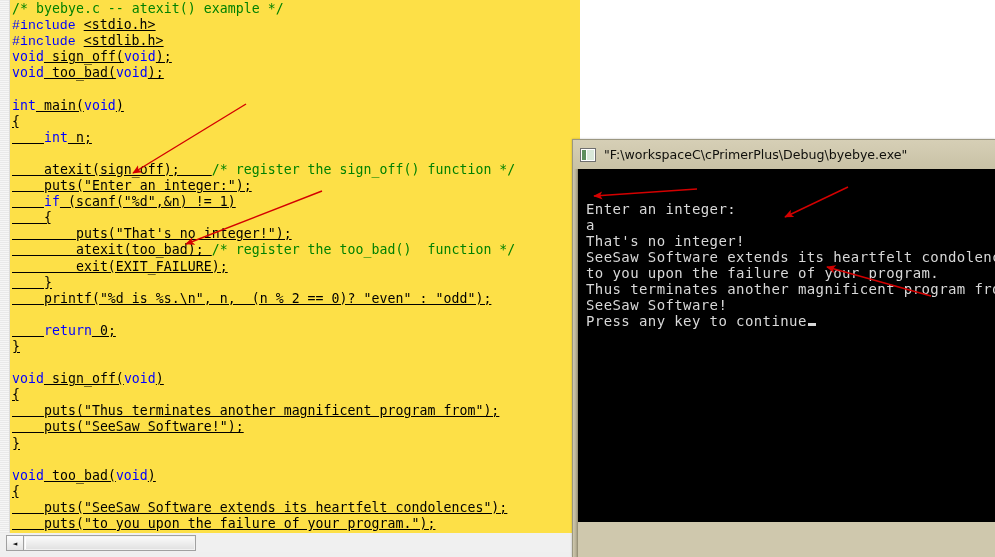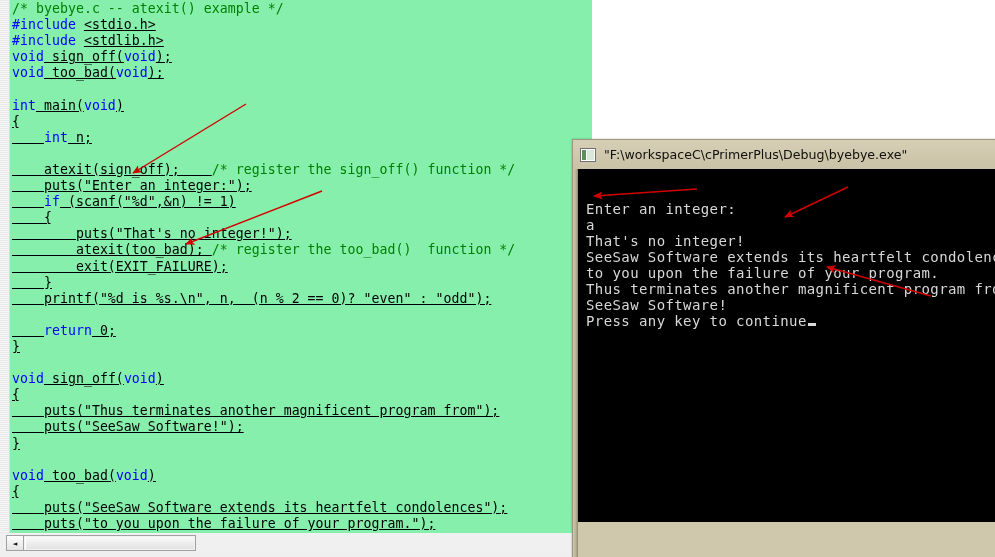--- a/index.html
+++ b/index.html
@@ -14,23 +14,22 @@
     position: relative;
     font-family: "DejaVu Sans Mono", monospace;
   }
 
   
   #editor {
     position: absolute;
     left: 0; top: 0;
     width: 580px;
     height: 557px;
-    background: #86efac;
-    overflow: hidden;
-    padding-left: 12px;
+    background: #fde047;
+    overflow: hidden;
   }
   #editor-gutter {
     position: absolute;
     left: 0; top: 0;
     width: 9px;
     height: 539px;
     background: repeating-linear-gradient(
        0deg, #e9e9e9 0px, #e9e9e9 1px, #f6f6f6 1px, #f6f6f6 2px);
     border-right: 1px solid #dcdcdc;
   }
@@ -40,21 +39,21 @@
     top: 1px;
     font-family: "DejaVu Sans Mono", monospace;
     font-size: 13.2px;
     line-height: 16.1px;
     white-space: pre;
     color: #000000;
     letter-spacing: 0.05px;
   }
   #code .ln { display: block; height: 16.1px; }
   .kw  { color: #0000ff; }
-  .pp  { color: #0000ff; }
+  .pp  { color: #0000ff; font-family: Liberation Mono, monospace; }
   .cm  { color: #008000; }
   .pl  { color: #000000; text-decoration: underline; }
 
   
   #editor-hscroll {
     position: absolute;
     left: 0;
     top: 533px;
     width: 580px;
     height: 19px;

